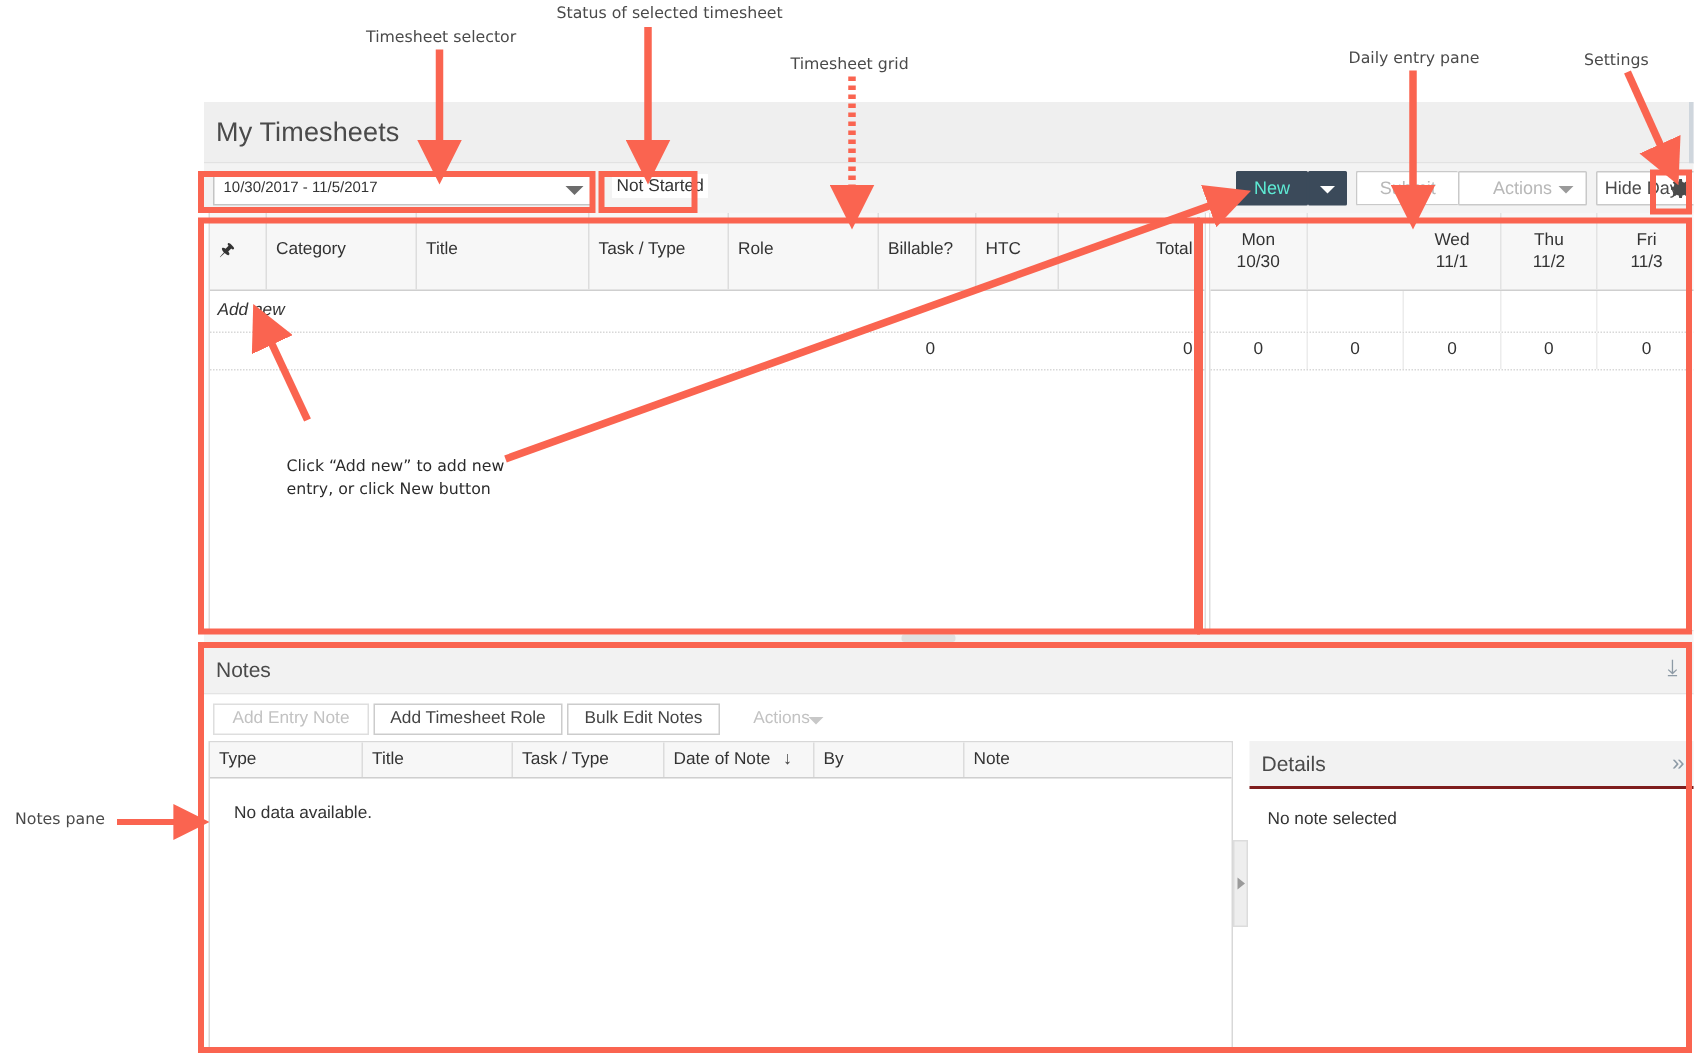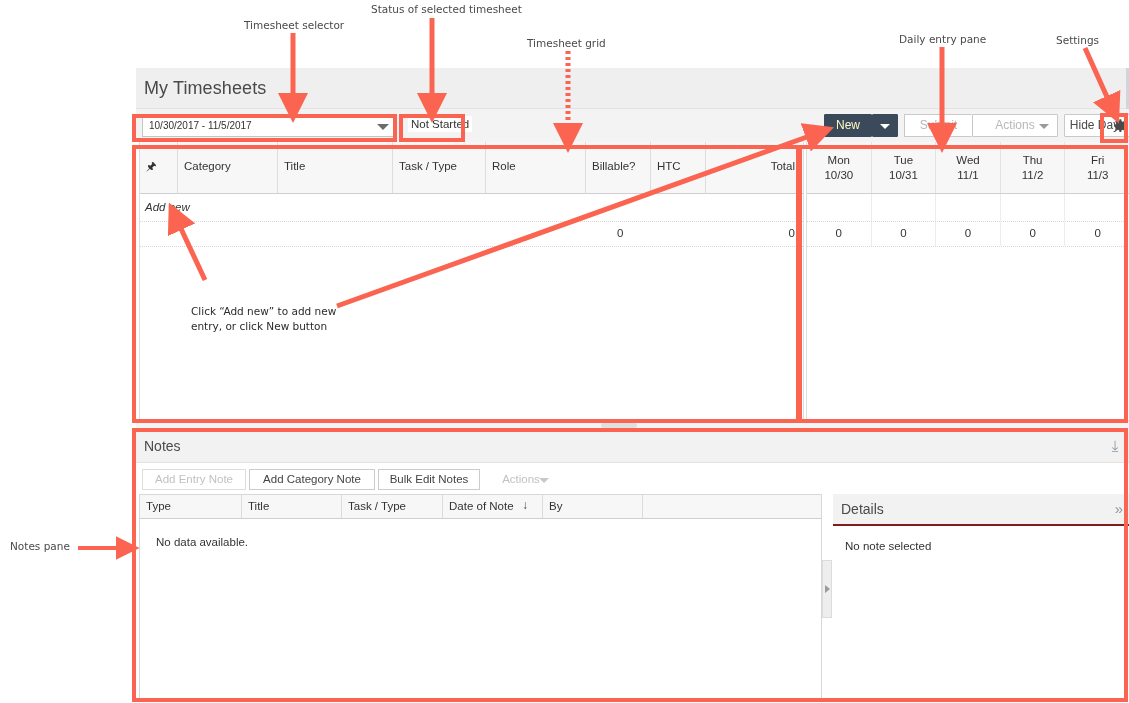--- a/index.html
+++ b/index.html
@@ -109,21 +109,21 @@
     text-align: center;
     background: #ffffff;
     border: 1px solid #c9c9c9;
     color: #4a4a4a;
     border-radius: 1px;
     white-space: nowrap;
   }
   .btn.primary {
     background: #3b4a5a;
     border-color: #3b4a5a;
-    color: #fef9c3;
+    color: #5eead4;
   }
   .btn.disabled { color: #b8b8b8; }
 
   #btn-new      { left: 688px; top: 5px; width: 48px; }
   #btn-new-caret{ left: 736px; top: 5px; width: 26px; }
   #btn-new-caret .caret {
     position: absolute;
     left: 7px; top: 9px;
     width: 0; height: 0;
     border-left: 5px solid transparent;
@@ -591,24 +591,20 @@
         <div class="tv" style="left:477px;">0</div>
         <div class="tv" style="right:8px;">0</div>
       </div>
     </div>
 
     <div id="daily-grid">
       <div class="d-hdr">
         <div class="d-cell" style="left:0px;">
           <div class="dow">Mon</div>
           <div class="dnum">10/30</div>
-        </div>
-        <div class="d-cell" style="left:64.6px;">
-          <div class="dow">Tue</div>
-          <div class="dnum">10/31</div>
         </div>
         <div class="d-cell" style="left:129.2px;">
           <div class="dow">Wed</div>
           <div class="dnum">11/1</div>
         </div>
         <div class="d-cell" style="left:193.8px;">
           <div class="dow">Thu</div>
           <div class="dnum">11/2</div>
         </div>
         <div class="d-cell" style="left:258.4px;border-right:none;">
@@ -651,21 +647,21 @@
 
   <div id="notes-pane">
 
     <div id="notes-header">
       <div class="ntitle">Notes</div>
       <div id="notes-collapse">⤓</div>
     </div>
 
     <div id="notes-toolbar">
       <div class="nbtn disabled" id="nbtn-add-entry">Add Entry Note</div>
-      <div class="nbtn" id="nbtn-add-timesheet">Add Category Note</div>
+      <div class="nbtn" id="nbtn-add-timesheet">Add Timesheet Role</div>
       <div class="nbtn" id="nbtn-bulk-edit">Bulk Edit Notes</div>
       <div class="nbtn disabled" id="nbtn-actions">
         <span>Actions</span>
         <span class="caret"></span>
       </div>
     </div>
 
     <div id="notes-table">
       <div class="nth-row">
         <div class="nth" style="left:0px;width:102px;">
@@ -676,20 +672,23 @@
         </div>
         <div class="nth" style="left:202px;width:101px;">
           <span>Task / Type</span>
         </div>
         <div class="nth" style="left:303px;width:100px;">
           <span>Date of Note</span>
           <span class="sort-arrow" style="right:14px;">↓</span>
         </div>
         <div class="nth" style="left:403px;width:100px;">
           <span>By</span>
+        </div>
+        <div class="nth" style="left:503px;width:178px;border-right:none;">
+          <span>Note</span>
         </div>
       </div>
       <div id="notes-empty">No data available.</div>
     </div>
 
     <div id="v-splitter">
       <div class="arrow"></div>
     </div>
 
     <div id="details-pane">

